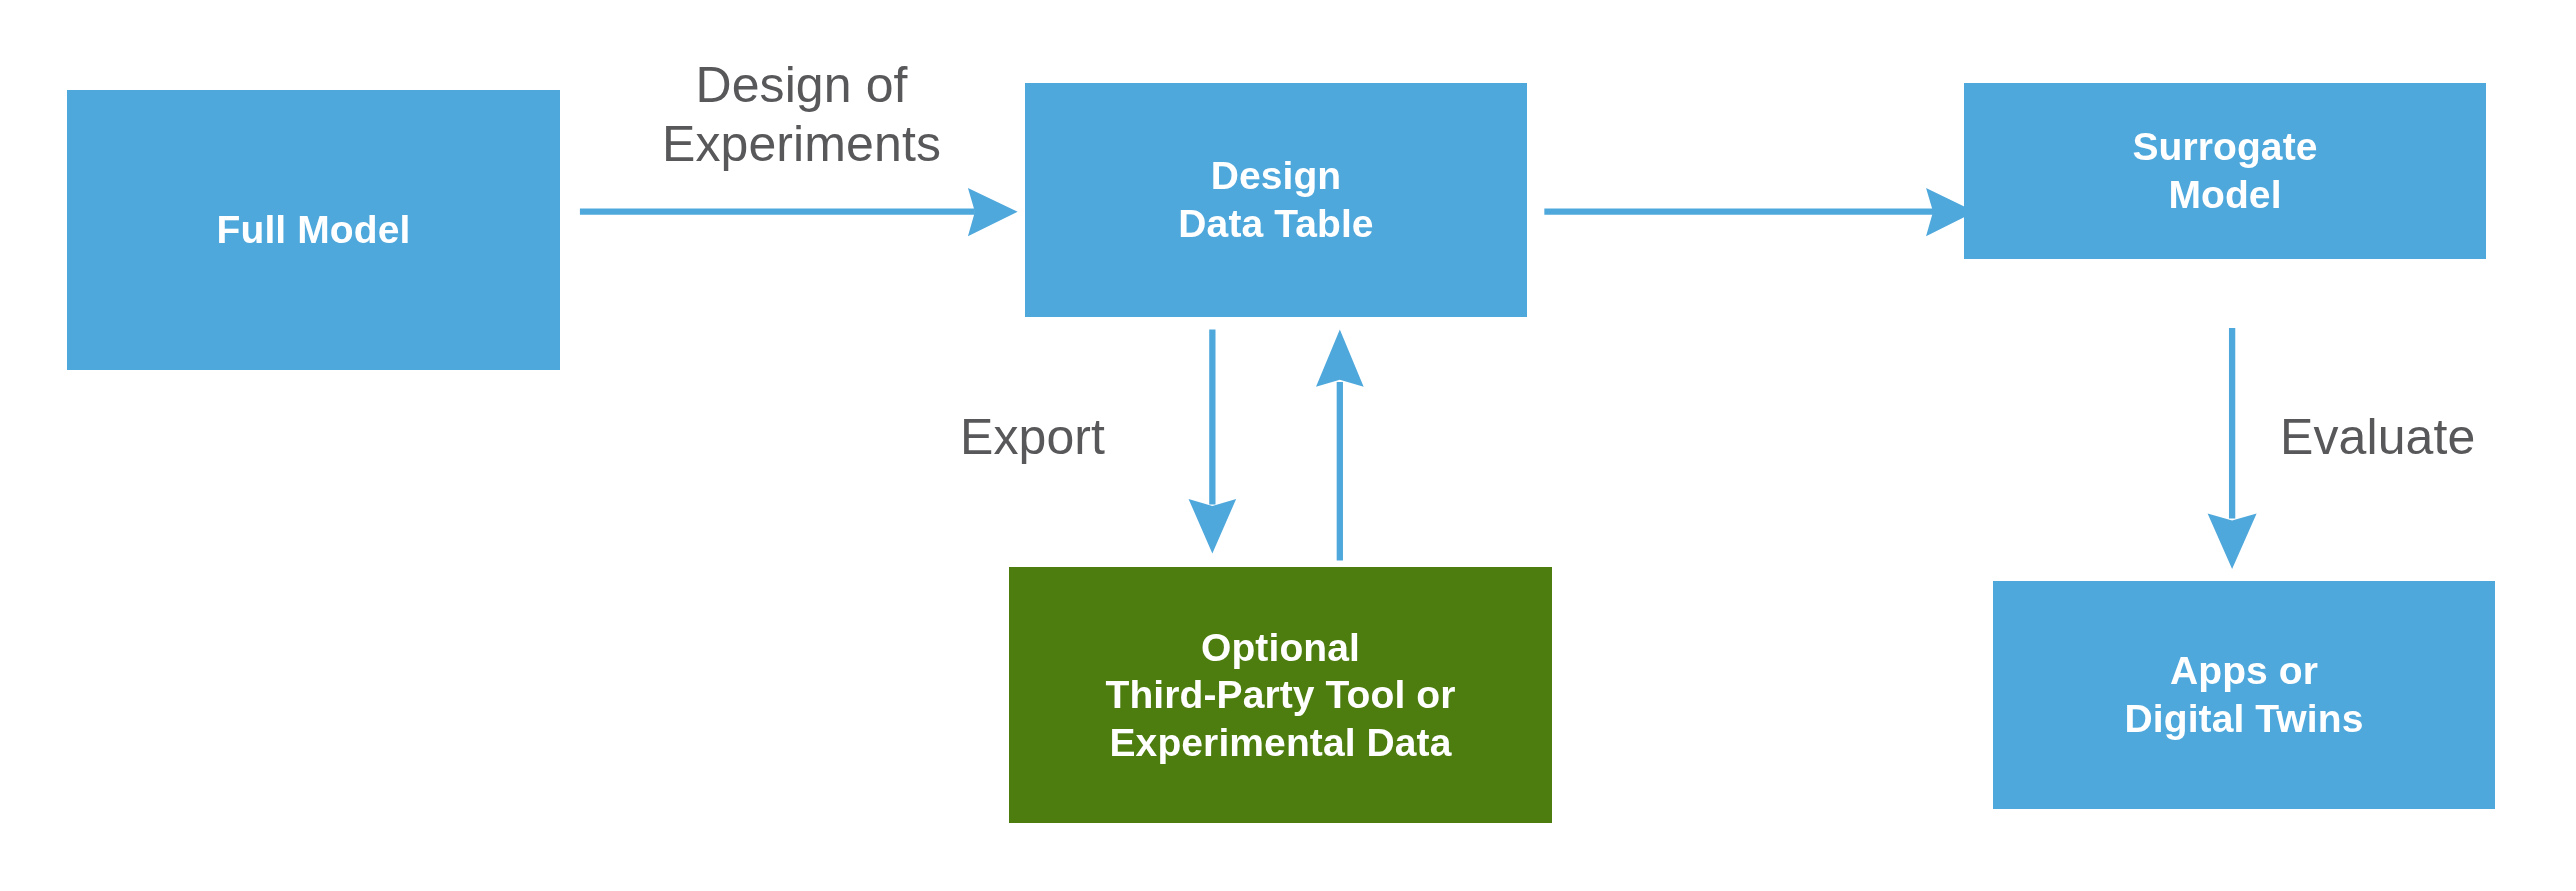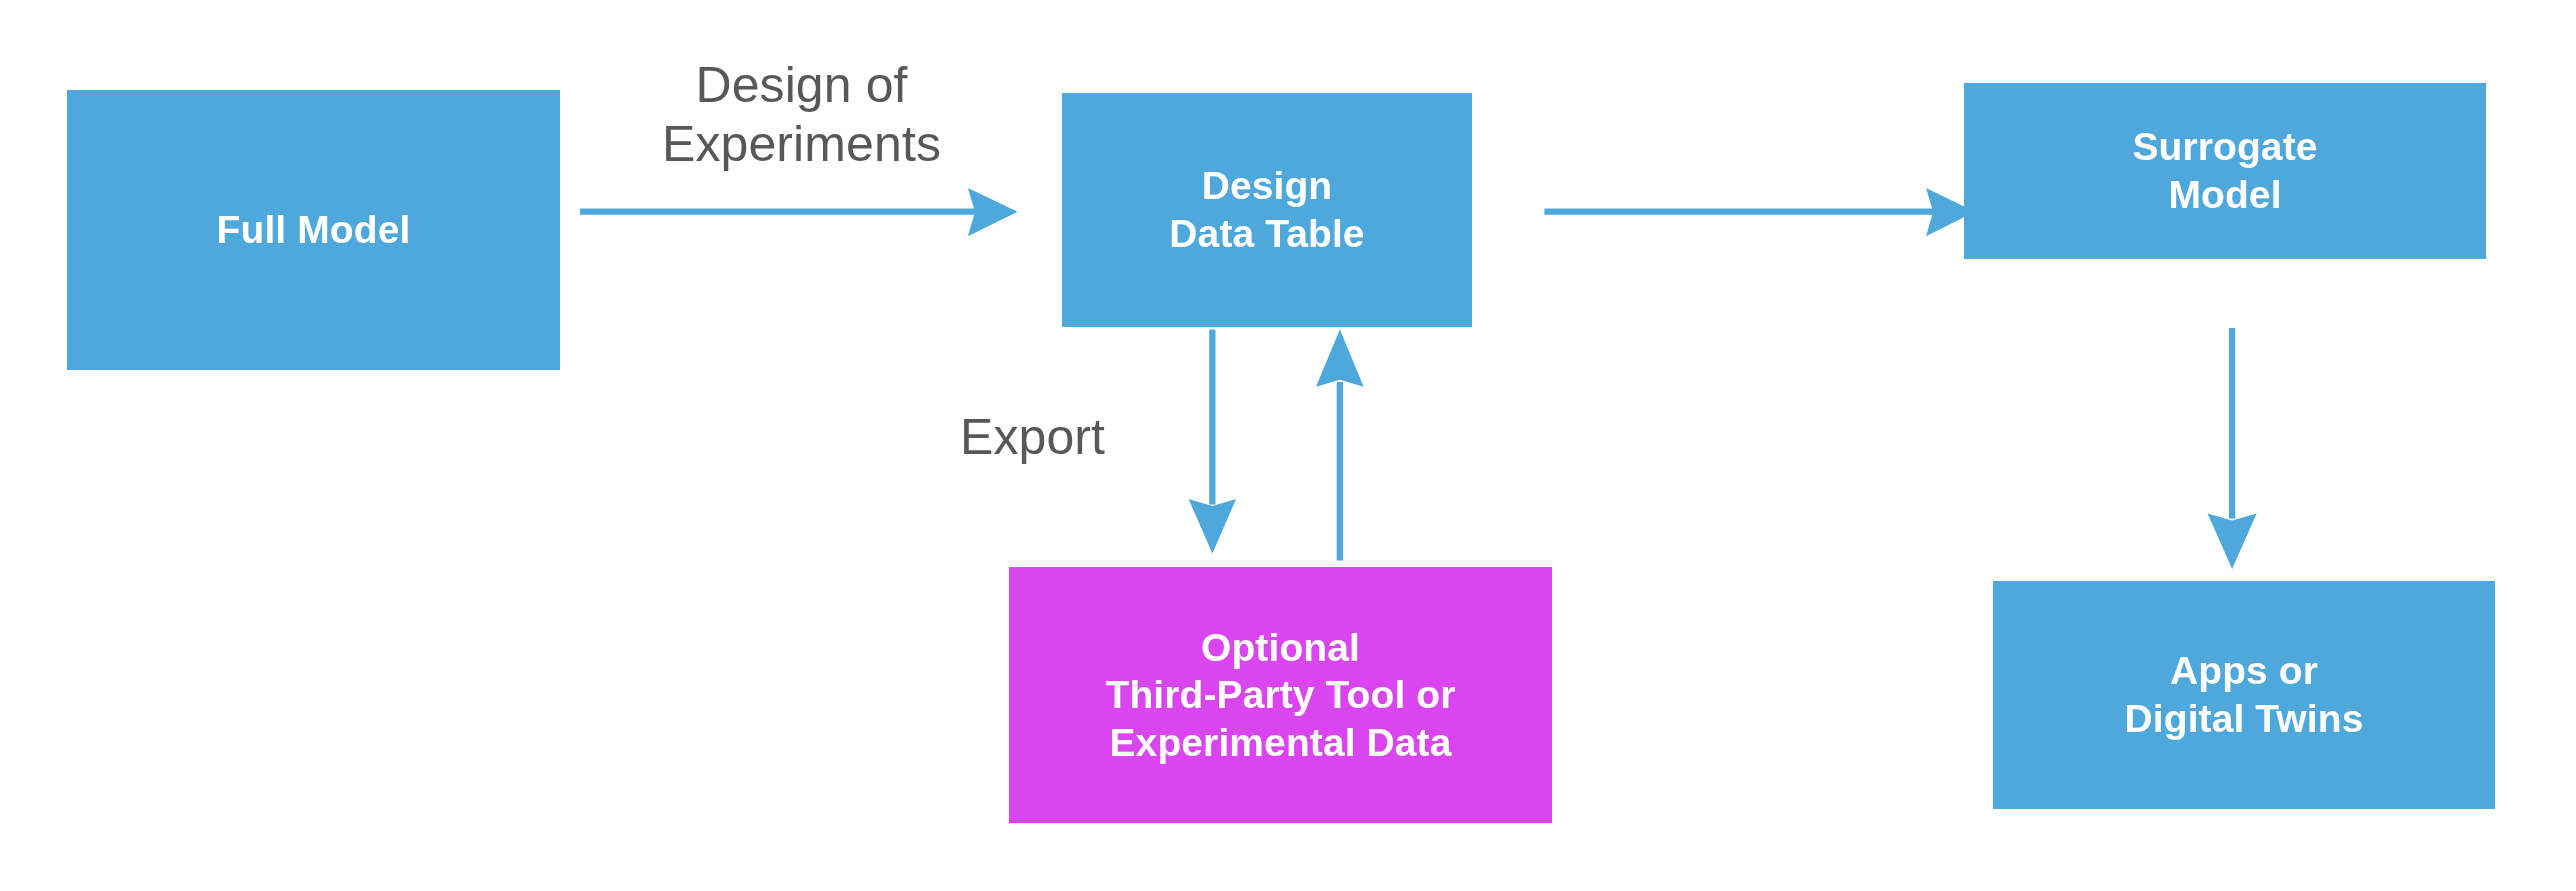--- a/index.html
+++ b/index.html
@@ -26,21 +26,21 @@
     color: #ffffff;
     font-weight: bold;
     font-size: 39px;
     line-height: 1.22;
     letter-spacing: 0.1px;
     box-sizing: border-box;
     padding: 2.8px 7px;
     white-space: pre-line;
   }
   .node-primary   { background: #4FA8DC; }
-  .node-secondary { background: #d946ef; }
+  .node-secondary { background: #4d7c0f; }
 
   .edge-label {
     position: absolute;
     color: #58585A;
     font-weight: normal;
     font-size: 50px;
     line-height: 1.18;
     letter-spacing: 0.1px;
     white-space: pre-line;
     text-align: center;
@@ -86,35 +86,36 @@
     </g>
 
     <g>
       <line x1="3187" y1="468" x2="3187" y2="740" stroke="#4FA8DC" stroke-width="9"></line>
       <polygon points="3152,733 3187,812 3222,733 3187,743" fill="#4FA8DC"></polygon>
     </g>
   </svg>
 
   <div class="node node-primary" style="left:67px; top:83px; width:493px; height:280px;margin-top:7px;">Full Model</div>
 
-  <div class="node node-primary" style="left:1025px; top:93px; width:410px; height:234px;margin-left:37px;">Design
+  <div class="node node-primary" style="left:1025px; top:83px; width:502px; height:234px;">Design
 Data Table</div>
 
   <div class="node node-primary" style="left:1964px; top:83px; width:522px; height:176px;">Surrogate
 Model</div>
 
   <div class="node node-secondary" style="left:1009px; top:567px; width:543px; height:256px;">Optional
 Third-Party Tool or
 Experimental Data</div>
 
   <div class="node node-primary" style="left:1993px; top:581px; width:502px; height:228px;">Apps or
 Digital Twins</div>
 
   <div class="edge-label" style="left:651px; top:56px; width:301px;">Design of
 Experiments</div>
 
 
   <div class="edge-label left-align" style="left:960px; top:408px; width:210px;">Export</div>
 
 
+  <div class="edge-label right-align" style="left:2280px; top:408px; width:238px;">Evaluate</div>
 
 </div>
 
 
 </body></html>

